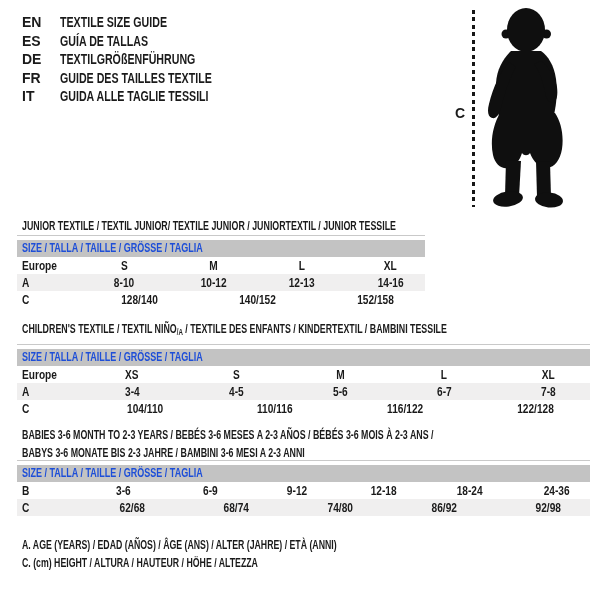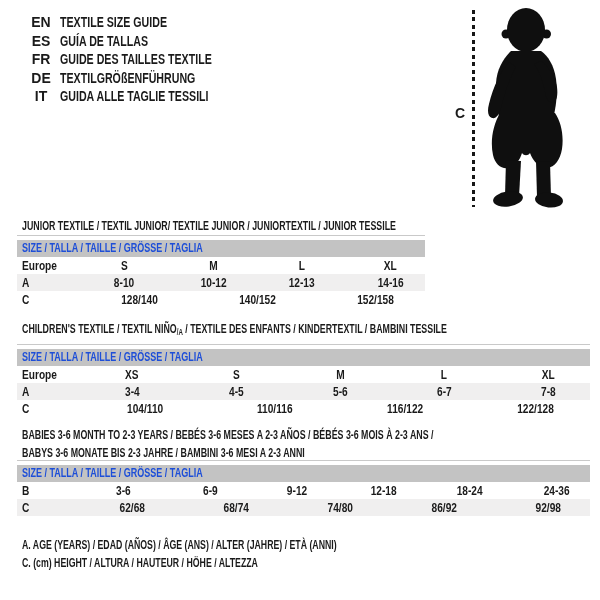--- a/index.html
+++ b/index.html
@@ -4,21 +4,21 @@
 <style>
   html,body{margin:0;padding:0;background:#fff;}
   .page{
     position:relative;width:600px;height:600px;background:#ffffff;overflow:hidden;
     font-family:"Liberation Sans",sans-serif;font-weight:700;color:#1a1a1a;
     -webkit-font-smoothing:antialiased;
   }
   
   .lang-header{position:absolute;left:22px;top:13px;}
   .lang-row{display:flex;height:18.5px;line-height:18.5px;font-size:14px;}
-  .lang-code{width:38px;flex:none;text-align:center;}
+  .lang-code{width:38px;flex:none;}
   .lang-label{display:inline-block;transform:scaleX(0.76);transform-origin:0 50%;white-space:nowrap;}
   
   .height-line{position:absolute;left:472px;top:10px;width:3px;height:197px;
     background:repeating-linear-gradient(to bottom,#161616 0 4px,transparent 4px 7.5px);}
   .height-label{position:absolute;left:455px;top:105px;font-size:14px;}
   .baby{position:absolute;left:483px;top:7px;width:90px;height:201px;}
   
   .tbl-title{position:absolute;left:22px;font-size:13px;line-height:18px;white-space:nowrap;}
   .t1-title{top:217px;}
   .t2-title{top:320px;}
@@ -52,26 +52,26 @@
   <div class="lang-header">
     <div class="lang-row">
       <span class="lang-code">EN</span>
       <span class="lang-label">TEXTILE SIZE GUIDE</span>
     </div>
     <div class="lang-row">
       <span class="lang-code">ES</span>
       <span class="lang-label">GUÍA DE TALLAS</span>
     </div>
     <div class="lang-row">
+      <span class="lang-code">DE</span>
+      <span class="lang-label">TEXTILGRÖßENFÜHRUNG</span>
+    </div>
+    <div class="lang-row">
       <span class="lang-code">FR</span>
       <span class="lang-label">GUIDE DES TAILLES TEXTILE</span>
-    </div>
-    <div class="lang-row">
-      <span class="lang-code">DE</span>
-      <span class="lang-label">TEXTILGRÖßENFÜHRUNG</span>
     </div>
     <div class="lang-row">
       <span class="lang-code">IT</span>
       <span class="lang-label">GUIDA ALLE TAGLIE TESSILI</span>
     </div>
   </div>
 
   <div class="height-line"></div>
   <div class="height-label">C</div>
   <svg class="baby" viewBox="0 0 90 201" xmlns="http://www.w3.org/2000/svg">

